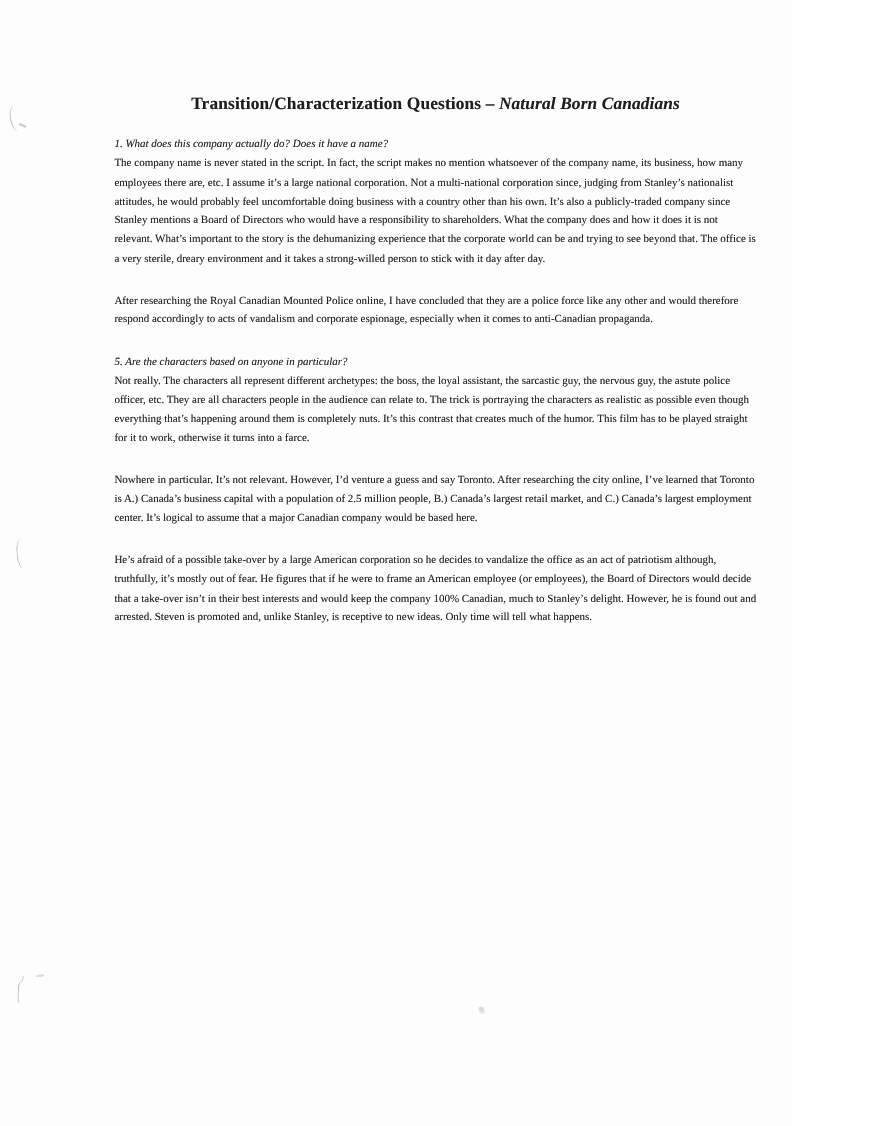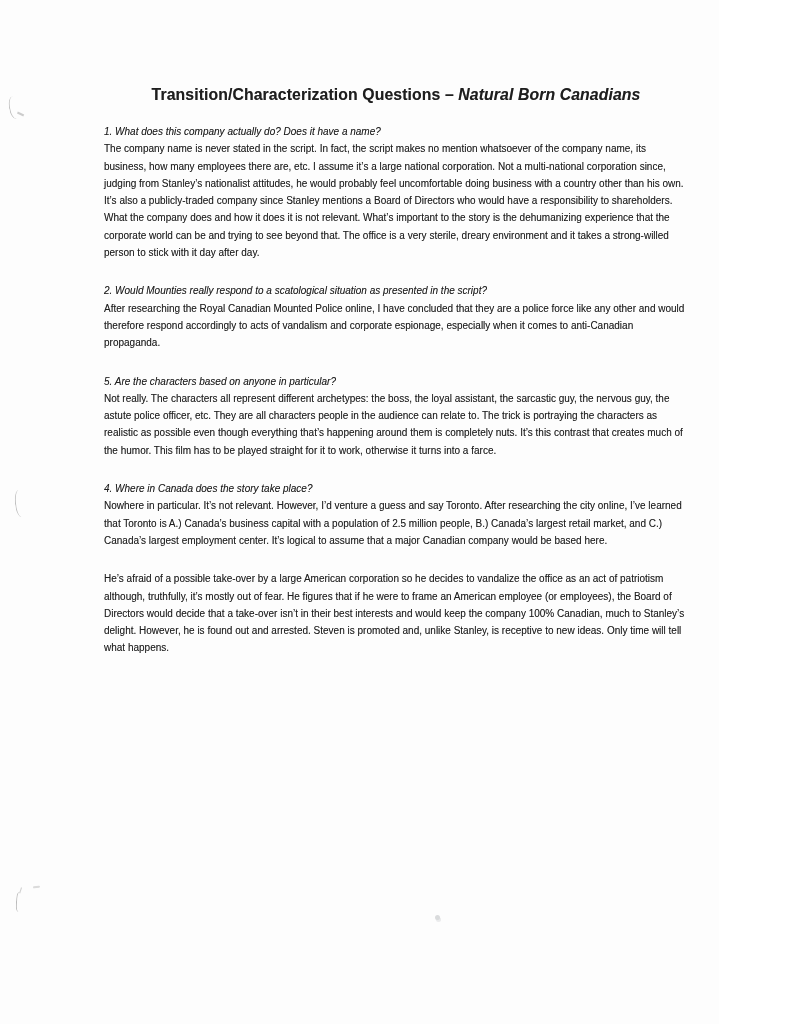--- a/index.html
+++ b/index.html
@@ -6,21 +6,21 @@
     margin: 0;
     padding: 0;
     background: #ffffff;
   }
   .page {
     position: relative;
     width: 719px;
     height: 1024px;
     background: #fdfdfd;
     overflow: hidden;
-    font-family: Liberation Sans, sans-serif;
+    font-family: Liberation Serif, serif;
     color: #1e1e1e;
   }
   .content {
     position: absolute;
     left: 104px;
     top: 86px;
     width: 584px;
   }
   .title {
     margin: 0 0 19px 0;
@@ -129,31 +129,29 @@
   <div class="content">
 
     <h1 class="title"><span class="t-main">Transition/Characterization Questions – </span><span class="t-italic">Natural Born Canadians</span></h1>
 
     <section class="qa">
       <p class="question">1. What does this company actually do? Does it have a name?</p>
       <p class="answer">The company name is never stated in the script. In fact, the script makes no mention whatsoever of the company name, its business, how many employees there are, etc. I assume it’s a large national corporation. Not a multi-national corporation since, judging from Stanley’s nationalist attitudes, he would probably feel uncomfortable doing business with a country other than his own. It’s also a publicly-traded company since Stanley mentions a Board of Directors who would have a responsibility to shareholders. What the company does and how it does it is not relevant. What’s important to the story is the dehumanizing experience that the corporate world can be and trying to see beyond that. The office is a very sterile, dreary environment and it takes a strong-willed person to stick with it day after day.</p>
     </section>
 
     <section class="qa">
-      <p class="question">2. Would Mounties really respond to a scatological situation as presented in the script?</p>
       <p class="answer">After researching the Royal Canadian Mounted Police online, I have concluded that they are a police force like any other and would therefore respond accordingly to acts of vandalism and corporate espionage, especially when it comes to anti-Canadian propaganda.</p>
     </section>
 
     <section class="qa">
       <p class="question">5. Are the characters based on anyone in particular?</p>
       <p class="answer">Not really. The characters all represent different archetypes: the boss, the loyal assistant, the sarcastic guy, the nervous guy, the astute police officer, etc. They are all characters people in the audience can relate to. The trick is portraying the characters as realistic as possible even though everything that’s happening around them is completely nuts. It’s this contrast that creates much of the humor. This film has to be played straight for it to work, otherwise it turns into a farce.</p>
     </section>
 
     <section class="qa">
-      <p class="question">4. Where in Canada does the story take place?</p>
       <p class="answer">Nowhere in particular. It’s not relevant. However, I’d venture a guess and say Toronto. After researching the city online, I’ve learned that Toronto is A.) Canada’s business capital with a population of 2.5 million people, B.) Canada’s largest retail market, and C.) Canada’s largest employment center. It’s logical to assume that a major Canadian company would be based here.</p>
     </section>
 
     <section class="qa">
       <p class="answer">He’s afraid of a possible take-over by a large American corporation so he decides to vandalize the office as an act of patriotism although, truthfully, it’s mostly out of fear. He figures that if he were to frame an American employee (or employees), the Board of Directors would decide that a take-over isn’t in their best interests and would keep the company 100% Canadian, much to Stanley’s delight. However, he is found out and arrested. Steven is promoted and, unlike Stanley, is receptive to new ideas. Only time will tell what happens.</p>
     </section>
 
   </div>
 </div>
 

